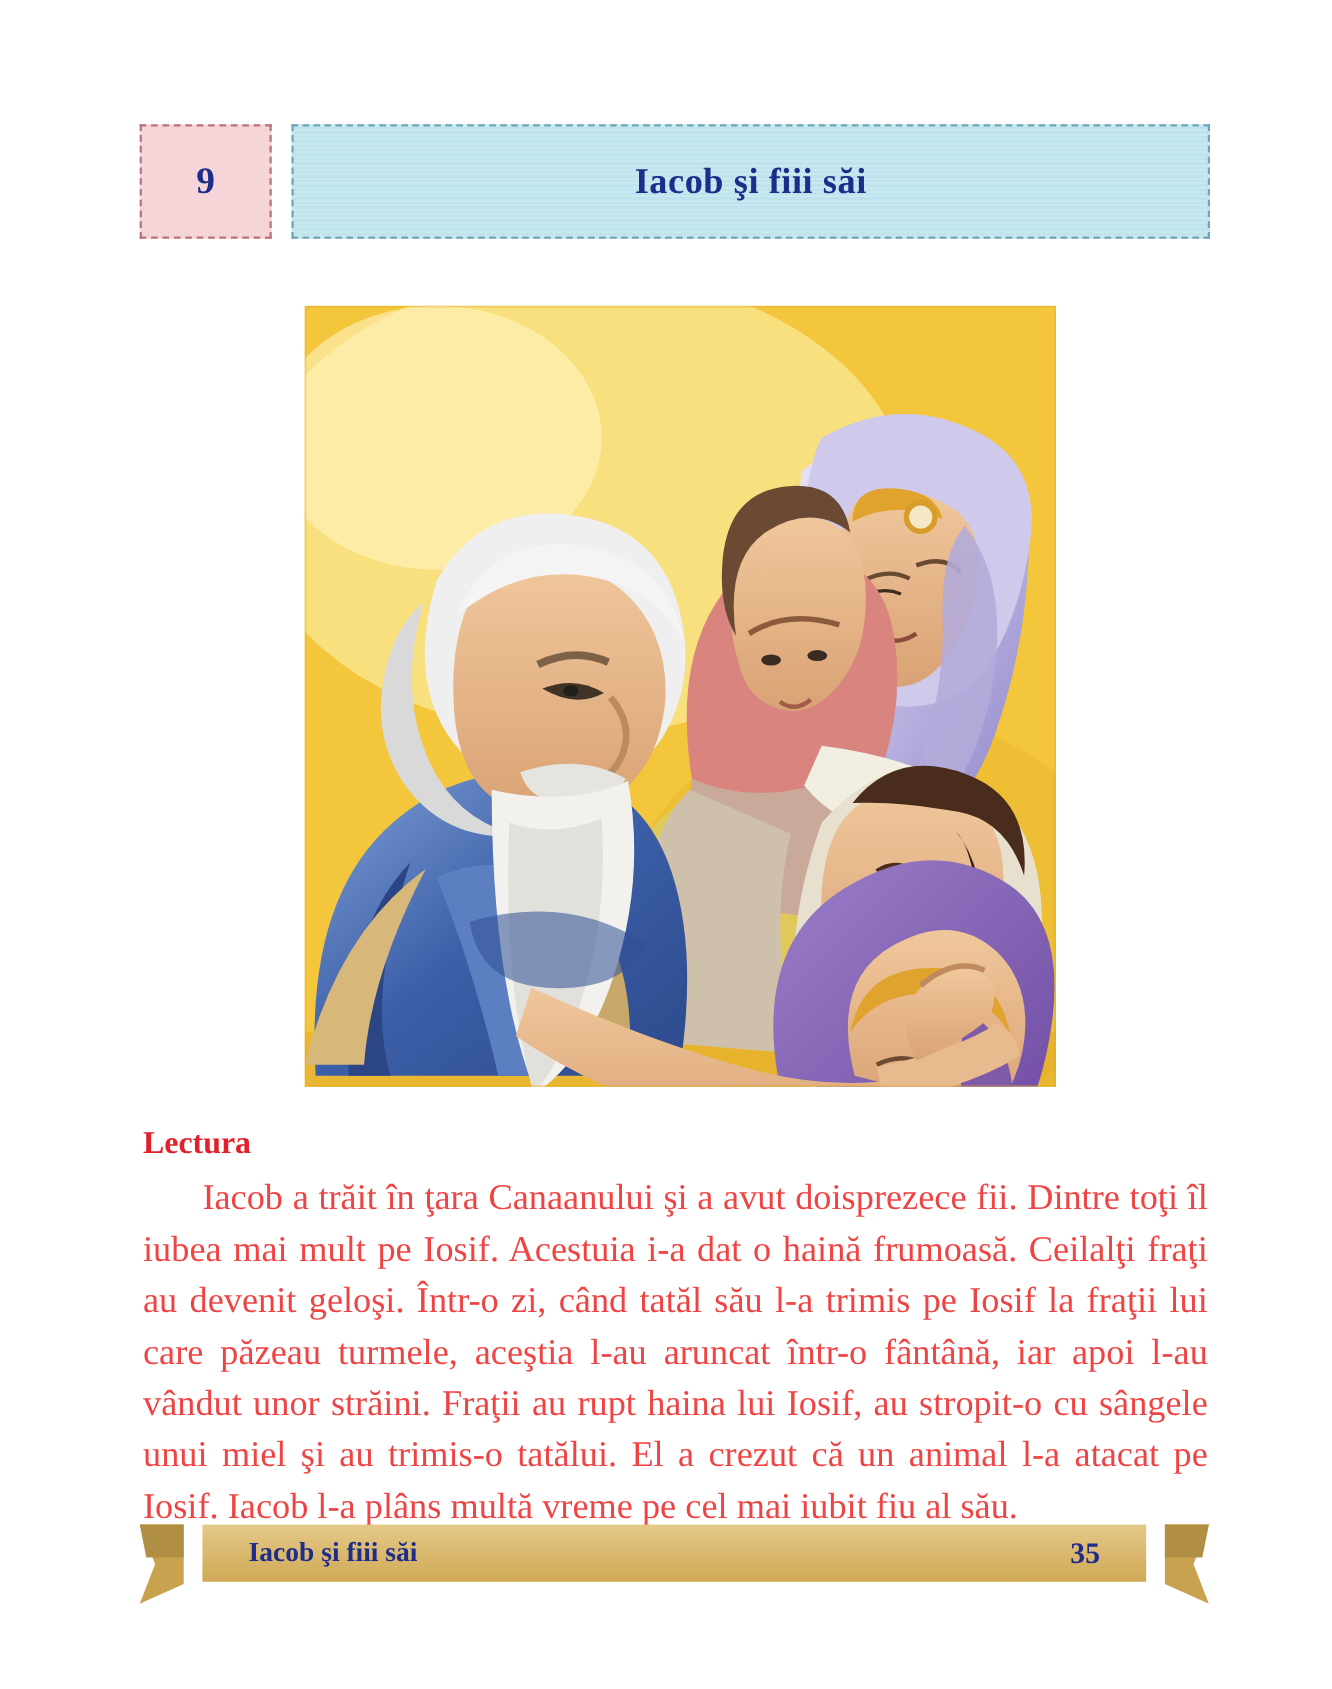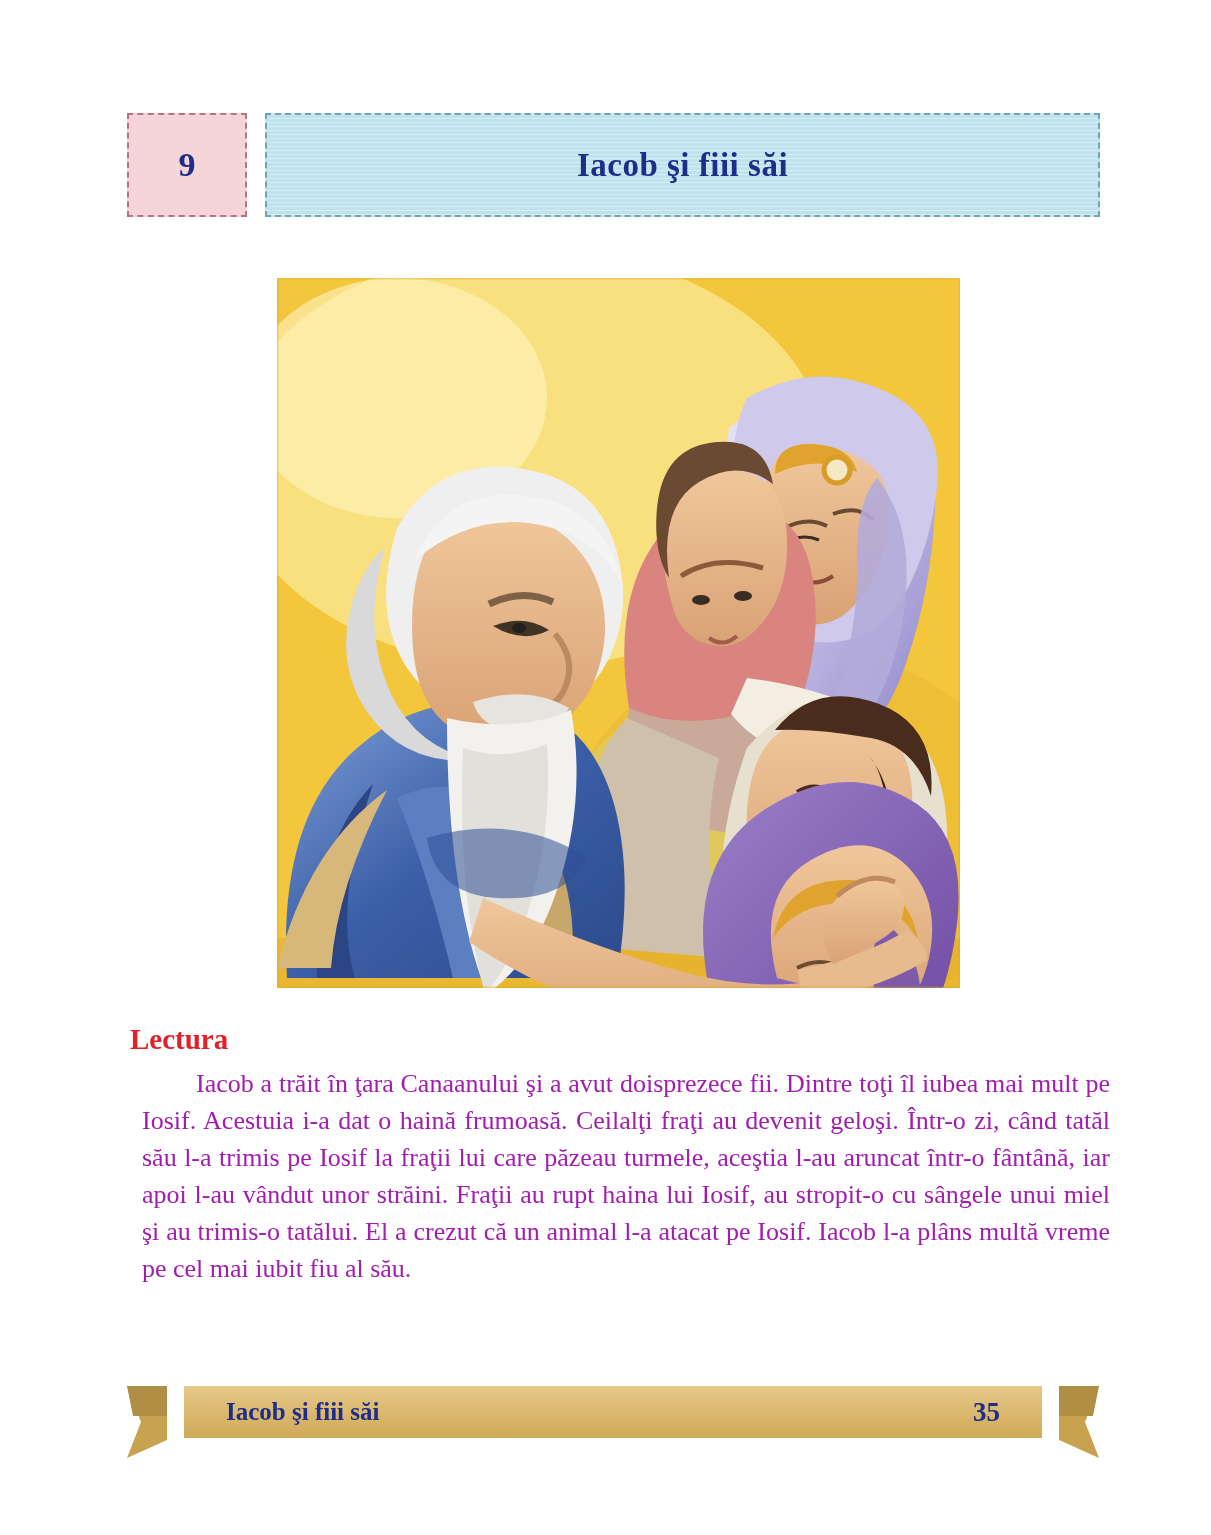--- a/index.html
+++ b/index.html
@@ -82,27 +82,26 @@
     font-size: 29px;
     color: #e2202a;
     text-align: center;
   }
   .body-text {
     position: absolute;
     left: 130px;
     top: 1066px;
     width: 968px;
     font-family: "Liberation Serif", serif;
-    font-size: 26px;
+    font-size: 33px;
     line-height: 1.42;
-    color: #a21caf;
+    color: #ef4444;
     text-align: justify;
     text-indent: 54px;
     hyphens: none;
-    margin-left: 12px;
   }
 
   
   .footer {
     position: absolute;
     left: 127px;
     top: 1378px;
     width: 972px;
     height: 96px;
   }

